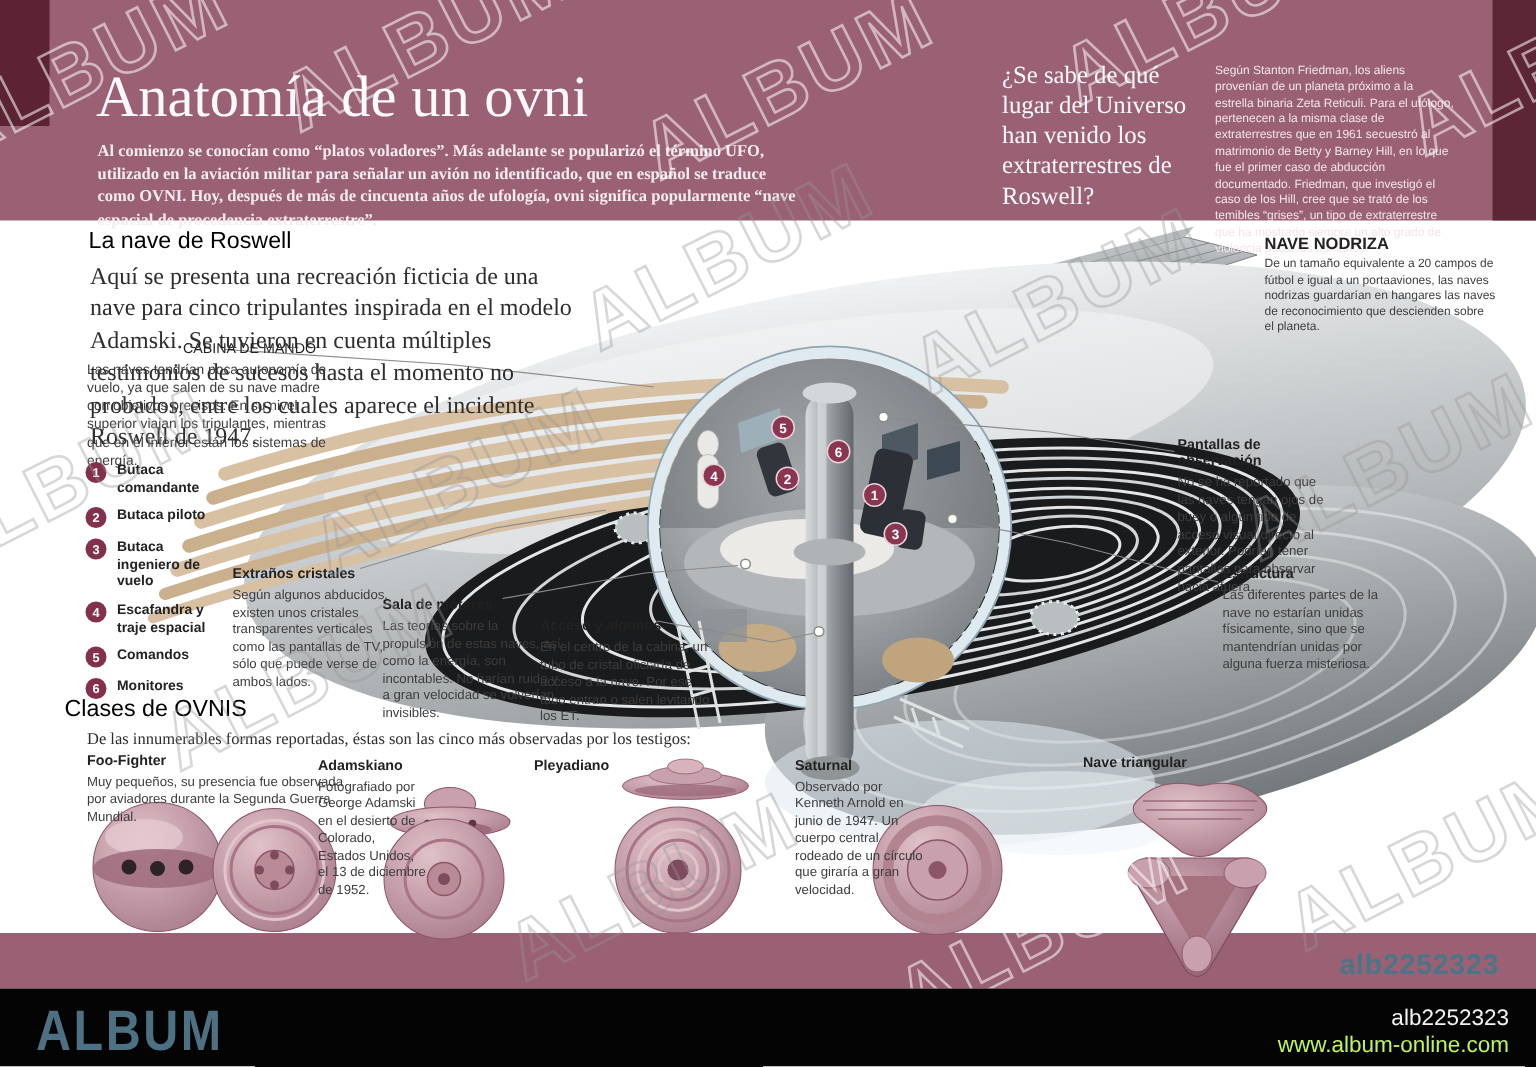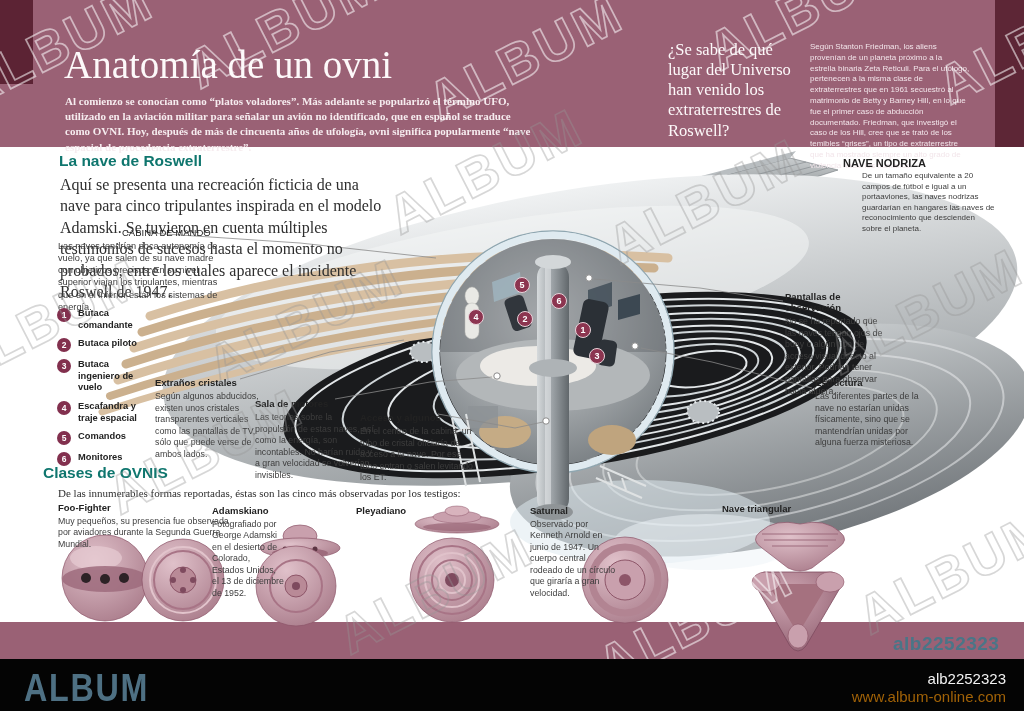--- a/index.html
+++ b/index.html
@@ -12,21 +12,21 @@
   .banner{left:0;top:0;width:1024px;height:147px;background:#9a6175;z-index:1;}
   .banner-dark-left{left:0;top:0;width:33px;height:84px;background:#5c2334;z-index:2;}
   .banner-dark-right{left:995px;top:0;width:29px;height:147px;background:#5d2636;z-index:2;}
   .title{left:64px;top:42px;font-size:39px;color:#fdf9fa;z-index:4;font-weight:400;}
   .intro{left:65px;top:94px;width:470px;font-size:11px;line-height:1.38;color:#f6ecef;
          font-weight:700;z-index:4;}
   .question{left:668px;top:40px;width:125px;font-size:16.5px;line-height:1.22;color:#fdf9fa;z-index:4;}
   .sidebar-text{left:810px;top:42px;width:160px;font-size:8px;line-height:1.35;color:#f2e5ea;z-index:4;}
 
   
-  .sec-h{font-size:15.5px;font-weight:700;color:#0f766e;z-index:4;}
+  .sec-h{font-size:15.5px;font-weight:400;color:#000000;z-index:4;}
   .roswell-h{left:59px;top:152px;}
   .roswell-b{left:60px;top:174px;width:332px;font-size:16px;line-height:1.34;color:#2e2e2e;z-index:4;}
   .cabina-h{left:74px;top:227px;font-size:9.5px;font-weight:400;color:#222;z-index:4;margin-left:48px;}
   .cabina-b{left:58px;top:240px;width:170px;font-size:9.2px;line-height:1.32;color:#3d3d3d;z-index:4;}
 
   
   .legend{left:57px;top:308px;width:100px;display:flex;flex-direction:column;gap:7px;z-index:4;}
   .legend-item{display:flex;gap:7px;align-items:flex-start;}
   .legend-num{flex:0 0 14px;width:14px;height:14px;border-radius:50%;background:#82304e;
               color:#fff;font-size:8.5px;font-weight:700;display:flex;align-items:center;
@@ -35,21 +35,21 @@
 
   
   .ann{z-index:4;}
   .ann .ann-h{font-size:9.5px;font-weight:700;color:#222;margin:0 0 3px 0;}
   .ann .ann-b{font-size:8.8px;line-height:1.32;color:#3d3d3d;margin:0;}
   .ann-cristales{left:155px;top:377px;width:114px;}
   .ann-motores{left:255px;top:398px;width:120px;}
   .ann-acceso{left:360px;top:412px;width:114px;}
   .ann-nodriza{left:843px;top:157px;width:154px;}
   .ann-nodriza .ann-h{font-size:11px;margin-bottom:2px;}
-  .ann-nodriza .ann-b{font-size:8px;margin-left:19px;}
+  .ann-nodriza .ann-b{font-size:8px;}
   .ann-pantallas{left:785px;top:291px;width:104px;}
   .ann-estructura{left:815px;top:377px;width:110px;}
 
   
   .clases-h{left:43px;top:464px;}
   .clases-i{left:58px;top:487px;width:620px;font-size:11px;color:#2e2e2e;z-index:4;}
   .type{z-index:4;}
   .type .type-h{font-size:9.5px;font-weight:700;color:#222;margin:0 0 3px 0;}
   .type .type-b{font-size:8.8px;line-height:1.3;color:#3d3d3d;margin:0;}
   .type-foo{left:58px;top:502px;width:180px;}
@@ -59,21 +59,21 @@
   .type-triangular{left:690px;top:503px;width:90px;margin-left:32px;}
 
   
   .bottom-band{left:0;top:622px;width:1024px;height:37px;background:#9a6175;z-index:2;}
   .band-ref{left:893px;top:633px;font-size:19px;font-weight:700;letter-spacing:.5px;
             color:#447789;opacity:.92;z-index:7;}
   .footer{left:0;top:659px;width:1024px;height:52px;background:#040404;z-index:10;}
   .footer-brand{position:absolute;left:24px;top:8px;font-size:38px;font-weight:700;
                 color:#4e7083;letter-spacing:2px;transform:scaleX(.85);transform-origin:left;}
   .footer-ref{position:absolute;right:18px;top:11px;font-size:15px;color:#f2f2f2;}
-  .footer-url{position:absolute;right:18px;top:29px;font-size:15px;color:#a16207;}
+  .footer-url{position:absolute;right:18px;top:29px;font-size:15px;color:#bef264;}
 
   
   .art{left:0;top:140px;width:1024px;height:520px;z-index:3;pointer-events:none;}
 
   
   .wm{position:absolute;font-weight:700;font-size:54px;letter-spacing:3px;color:transparent;
       -webkit-text-stroke:1.7px rgba(255,255,255,.55);transform:rotate(-27deg);
       z-index:6;pointer-events:none;white-space:nowrap;}
   .wm.dark{-webkit-text-stroke-color:rgba(150,150,150,.38);}
 </style>

